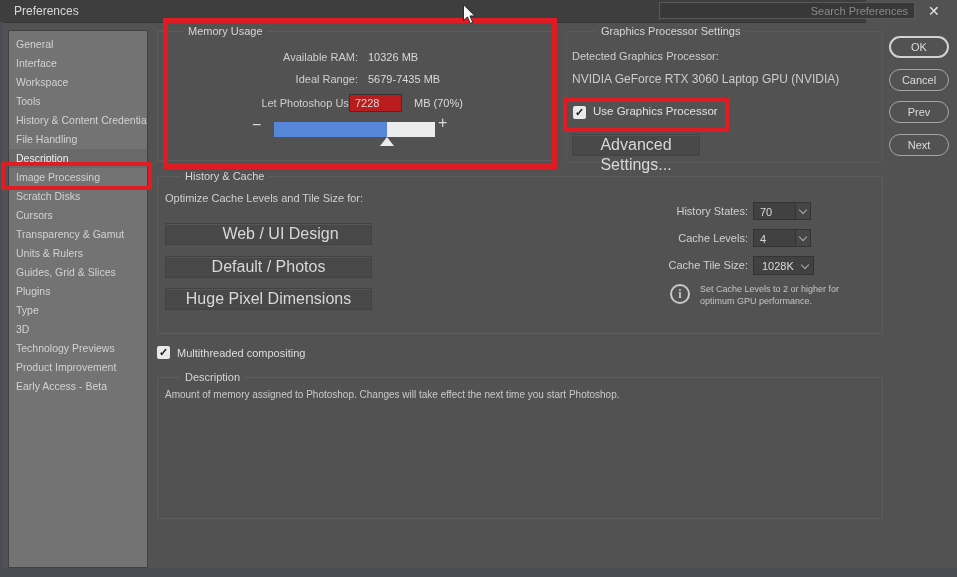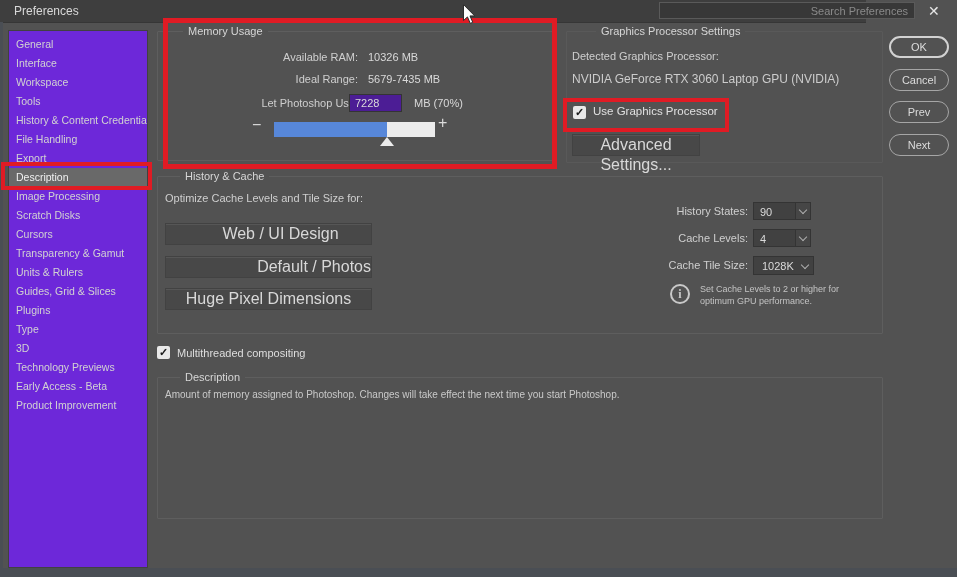--- a/index.html
+++ b/index.html
@@ -26,39 +26,39 @@
     font-family:"Liberation Sans",sans-serif;font-size:11px;padding:0 6px;outline:none;text-align:right;
   }
   .search-input::placeholder{color:#8a8a8a;}
   .close-icon{left:928px;top:2px;font-size:14px;color:#e6e6e6;cursor:default;line-height:18px;}
 
   
   .bottom-strip{left:0;top:568px;width:957px;height:9px;background:#4a4e54;}
   .left-strip{left:0;top:22px;width:3px;height:546px;background:#4a4e54;}
 
   
-  .sidebar{left:8px;top:30px;width:140px;height:538px;border:1px solid #414141;background:#6d28d9;box-sizing:border-box;}
+  .sidebar{left:8px;top:30px;width:140px;height:538px;border:1px solid #414141;background:#737373;box-sizing:border-box;}
   .sb-item{height:19px;line-height:19px;padding-left:7px;font-size:10.5px;color:#d2d2d2;white-space:nowrap;overflow:hidden;}
   .sb-item.selected{background:var(--selected-item-bg);color:#f0f0f0;}
 
   
   .group{border:1px solid #5e5e5e;border-radius:1px;box-sizing:border-box;}
   .group-title{position:absolute;top:-7px;background:#525252;padding:0 5px;font-size:11px;color:#d6d6d6;white-space:nowrap;}
 
   .memory-group{left:157px;top:31px;width:399px;height:130px;}
   .gpu-group{left:566px;top:31px;width:317px;height:132px;border-color:#595959;}
   .hc-group{left:157px;top:176px;width:726px;height:158px;}
   .desc-group{left:157px;top:377px;width:726px;height:142px;}
 
   
   .mem-label{width:193px;text-align:right;font-size:11px;color:#cfcfcf;left:165px;}
   .mem-value{left:368px;font-size:11px;color:#d9d9d9;}
   .ram-input{
     left:349px;top:94px;width:53px;height:18px;box-sizing:border-box;
-    background:#4c1d95;border:1px solid #343434;color:#dadada;
+    background:#b91c1c;border:1px solid #343434;color:#dadada;
     font-family:"Liberation Sans",sans-serif;font-size:11px;padding:0 5px;outline:none;
   }
   .slider-minus{left:252px;top:116px;font-size:16px;color:#dcdcdc;}
   .slider-plus{left:438px;top:114px;font-size:16px;color:#dcdcdc;}
   .slider-track{left:274px;top:122px;width:161px;height:15px;background:#ececec;overflow:visible;}
   .slider-fill{position:absolute;left:0;top:0;height:100%;background:var(--slider-blue);}
   .slider-thumb{position:absolute;top:15px;width:0;height:0;border-left:7px solid transparent;border-right:7px solid transparent;border-bottom:9px solid #ececec;}
 
   
   .gpu-detected-label{left:572px;top:50px;font-size:11px;color:#cfcfcf;}
@@ -71,21 +71,21 @@
   .gpu-check-label{left:593px;top:105px;font-size:11.5px;color:#e0e0e0;}
   .ps-button{
     background:#484848;border:1px solid #424242;box-shadow:inset 0 1px 0 #565656;
     color:#d8d8d8;font-size:16px;text-align:center;box-sizing:border-box;
   }
   .advanced-btn{left:572px;top:134px;width:128px;height:22px;line-height:20px;}
 
   
   .optimize-label{left:165px;top:192px;font-size:11px;color:#cfcfcf;}
   .preset-btn{left:165px;width:207px;height:22px;line-height:20px;}
-  .preset-0{top:223px;padding-left:24px;} .preset-1{top:256px;text-align:right;} .preset-2{top:288px;}
+  .preset-0{top:223px;padding-left:24px;} .preset-1{top:256px;} .preset-2{top:288px;}
 
   .hc-label{width:108px;text-align:right;font-size:11px;color:#cfcfcf;left:640px;}
   .combo{left:753px;height:18px;display:flex;box-sizing:border-box;}
   .combo-value{
     width:43px;height:18px;line-height:18px;box-sizing:border-box;
     background:#414141;border:1px solid #343434;color:#dadada;font-size:11px;padding-left:6px;
   }
   .combo-chev{
     width:15px;height:18px;box-sizing:border-box;background:#464646;border:1px solid #343434;border-left:none;
     display:flex;align-items:center;justify-content:center;
@@ -138,34 +138,33 @@
 <div class="abs bottom-strip"></div>
 
 <div class="abs sidebar">
   <div style="padding-top:4px;">
     <div class="sb-item">General</div>
     <div class="sb-item">Interface</div>
     <div class="sb-item">Workspace</div>
     <div class="sb-item">Tools</div>
     <div class="sb-item">History &amp; Content Credentials</div>
     <div class="sb-item">File Handling</div>
-    <div class="sb-item">Export</div>
     <div class="sb-item selected">Description</div>
     <div class="sb-item">Image Processing</div>
     <div class="sb-item">Scratch Disks</div>
     <div class="sb-item">Cursors</div>
     <div class="sb-item">Transparency &amp; Gamut</div>
     <div class="sb-item">Units &amp; Rulers</div>
     <div class="sb-item">Guides, Grid &amp; Slices</div>
     <div class="sb-item">Plugins</div>
     <div class="sb-item">Type</div>
     <div class="sb-item">3D</div>
     <div class="sb-item">Technology Previews</div>
+    <div class="sb-item">Product Improvement</div>
     <div class="sb-item">Early Access - Beta</div>
-    <div class="sb-item">Product Improvement</div>
   </div>
 </div>
 
 <div class="abs group memory-group">
   <span class="group-title" style="left:25px;">Memory Usage</span>
 </div>
 <span class="abs mem-label" style="top:51px;">Available RAM:</span>
 <span class="abs mem-value" style="top:51px;">10326 MB</span>
 <span class="abs mem-label" style="top:73px;">Ideal Range:</span>
 <span class="abs mem-value" style="top:73px;">5679-7435 MB</span>
@@ -192,21 +191,21 @@
 <div class="abs group hc-group">
   <span class="group-title" style="left:22px;">History &amp; Cache</span>
 </div>
 <span class="abs optimize-label">Optimize Cache Levels and Tile Size for:</span>
 <div class="abs ps-button preset-btn preset-0">Web / UI Design</div>
 <div class="abs ps-button preset-btn preset-1">Default / Photos</div>
 <div class="abs ps-button preset-btn preset-2">Huge Pixel Dimensions</div>
 
 <span class="abs hc-label" style="top:205px;">History States:</span>
 <div class="abs combo" style="top:202px;">
-  <div class="combo-value">90</div>
+  <div class="combo-value">70</div>
   <div class="combo-chev">
       <span class="chev-glyph"></span>
     </div>
 </div>
 
 <span class="abs hc-label" style="top:232px;">Cache Levels:</span>
 <div class="abs combo" style="top:229px;">
   <div class="combo-value">4</div>
   <div class="combo-chev">
       <span class="chev-glyph"></span>

